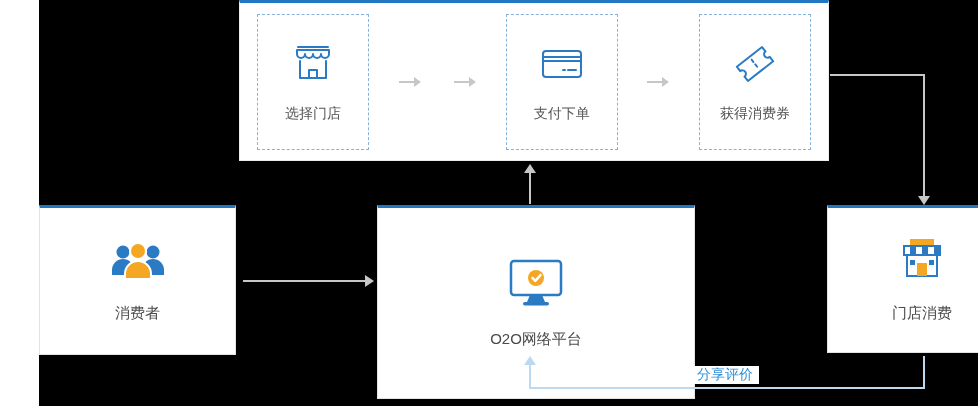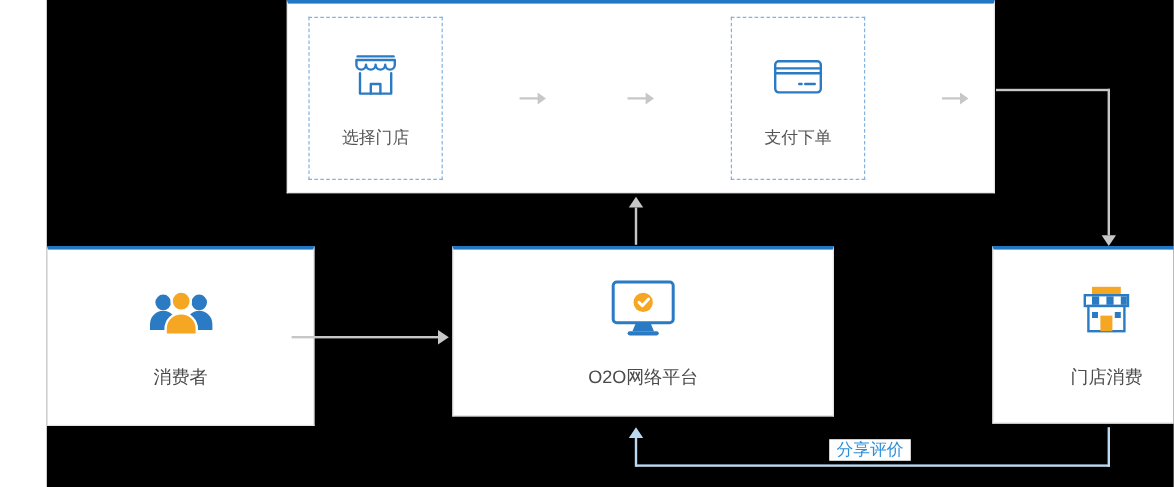--- a/index.html
+++ b/index.html
@@ -21,22 +21,22 @@
     background:#fff;
   }
   .step-label{font-size:14px;color:#555;white-space:nowrap;}
   .step-arrow{width:30px;display:flex;align-items:center;justify-content:center;}
   
   .node{
     position:absolute;background:#fff;border:1px solid #e3e3e3;border-top:3px solid #2277c2;
     box-sizing:border-box;display:flex;flex-direction:column;align-items:center;
     justify-content:center;gap:17px;
   }
-  .node-consumer{left:0;top:205px;width:223px;height:150px;}
-  .node-platform{left:338px;top:205px;width:318px;height:142px;}
+  .node-consumer{left:0;top:205px;width:197px;height:150px;}
+  .node-platform{left:338px;top:205px;width:318px;height:194px;}
   .node-store{left:788px;top:205px;width:190px;height:148px;}
   .node-label{font-size:15px;color:#4a4a4a;white-space:nowrap;}
   
   .line{position:absolute;background:#c7c7c7;}
   .line.feedback{background:#bcd9f2;}
   .tri{position:absolute;width:0;height:0;}
   .tri-right{border-top:6px solid transparent;border-bottom:6px solid transparent;border-left:9px solid #c7c7c7;}
   .tri-up{border-left:6px solid transparent;border-right:6px solid transparent;border-bottom:9px solid #c7c7c7;}
   .tri-down{border-left:6px solid transparent;border-right:6px solid transparent;border-top:9px solid #c7c7c7;}
   .tri-up.feedback{border-bottom-color:#bcd9f2;background:none;}
@@ -92,20 +92,31 @@
       <span class="step-label">支付下单</span>
     </div>
 
     <div class="step-arrow">
       <svg width="24" height="12" viewBox="0 0 24 12">
           <path d="M1 6 h16" stroke="#c7c7c7" stroke-width="2"></path>
           <path d="M16 1 l7 5 -7 5 z" fill="#c7c7c7"></path>
         </svg>
     </div>
 
+    <div class="step">
+      <span>
+        <svg width="48" height="48" viewBox="0 0 48 48" fill="none" stroke="#2b7bc4" stroke-width="2" stroke-linecap="round" stroke-linejoin="round">
+          <g transform="rotate(-38 24 24)">
+            <path d="M8 15 H40 V20.5 A3.5 3.5 0 0 0 40 27.5 V33 H8 V27.5 A3.5 3.5 0 0 0 8 20.5 Z"></path>
+            <path d="M24 18.5 V29.5" stroke-dasharray="3 3"></path>
+          </g>
+        </svg>
+      </span>
+      <span class="step-label">获得消费券</span>
+    </div>
 
   </div>
 
   <div class="node node-consumer">
     <span>
       <svg width="60" height="44" viewBox="0 0 60 44">
         <circle cx="15" cy="13" r="6.5" fill="#2b7bc4"></circle>
         <path d="M4 36 v-5 a11 11 0 0 1 22 0 v5 z" fill="#2b7bc4"></path>
         <circle cx="45" cy="13" r="6.5" fill="#2b7bc4"></circle>
         <path d="M34 36 v-5 a11 11 0 0 1 22 0 v5 z" fill="#2b7bc4"></path>

